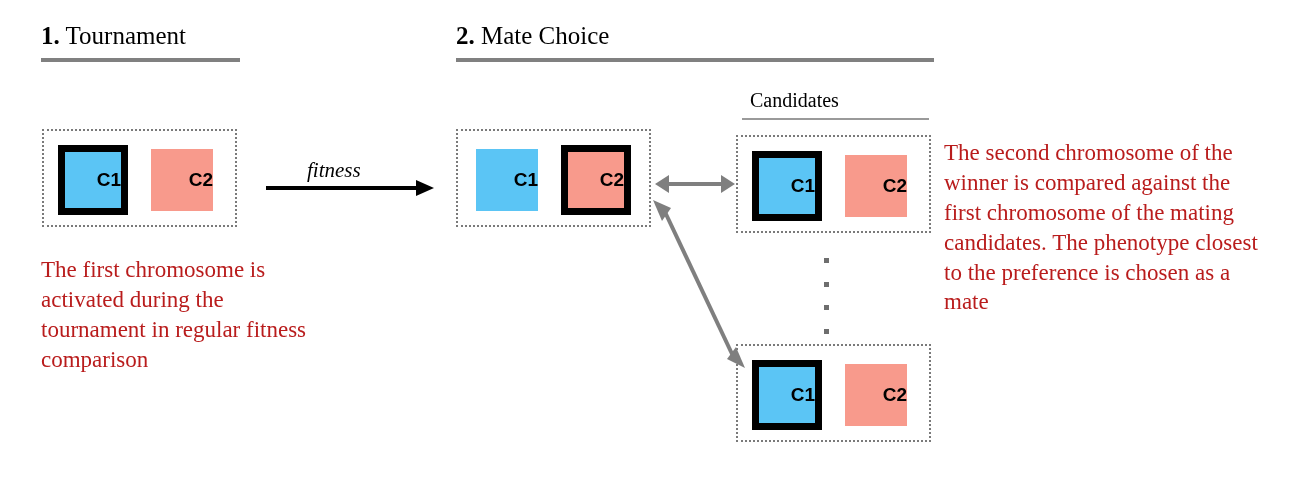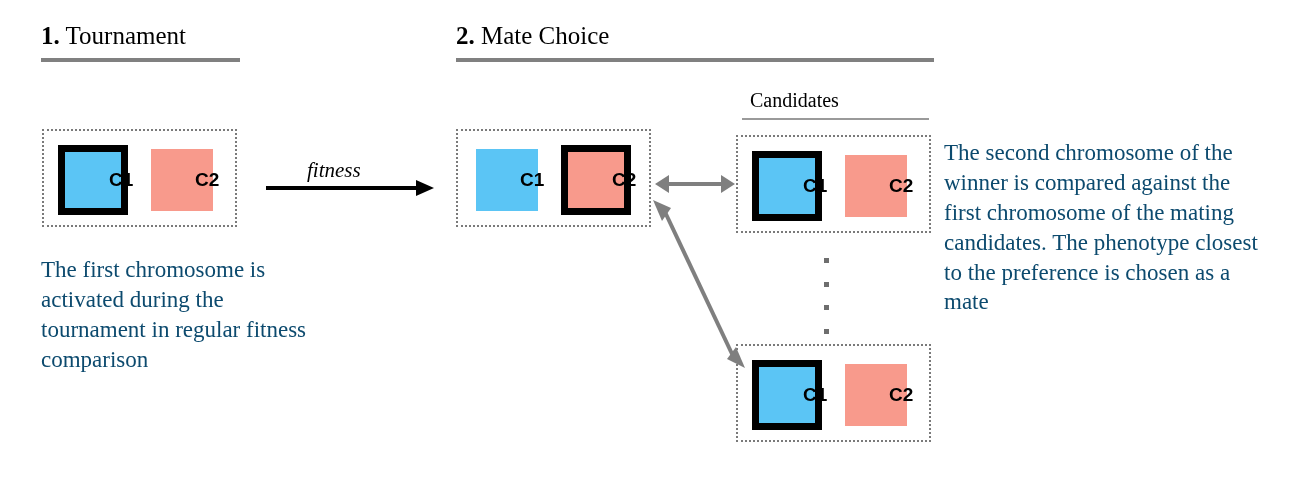--- a/index.html
+++ b/index.html
@@ -57,27 +57,26 @@
     position: absolute;
     box-sizing: border-box;
     border: 2px dotted #7a7a7a;
     background: #ffffff;
   }
   .chrom {
     position: absolute;
     box-sizing: border-box;
     display: flex;
     align-items: center;
-    justify-content: flex-start;
+    justify-content: flex-end;
     font-family: "Liberation Sans", "DejaVu Sans", sans-serif;
     font-size: 19px;
     font-weight: bold;
     color: #000000;
     letter-spacing: 0px;
-    padding-left: 44px;
   }
   .chrom.active {
     border: 7px solid #000000;
   }
 
   
   .arrow-svg {
     position: absolute;
     overflow: visible;
   }
@@ -102,21 +101,21 @@
     width: 5px;
     height: 5px;
     background: #6e6e6e;
   }
 
   
   .caption {
     position: absolute;
     font-size: 23px;
     line-height: 1.30;
-    color: #0c4a6e;
+    color: #b91c1c;
   }
 </style>
 </head>
 <body>
 
 <div id="canvas">
 
   <div class="section-heading" style="left:41px; top:23px;">
     <span class="num">1.</span>
     <span class="ttl">Tournament</span>

